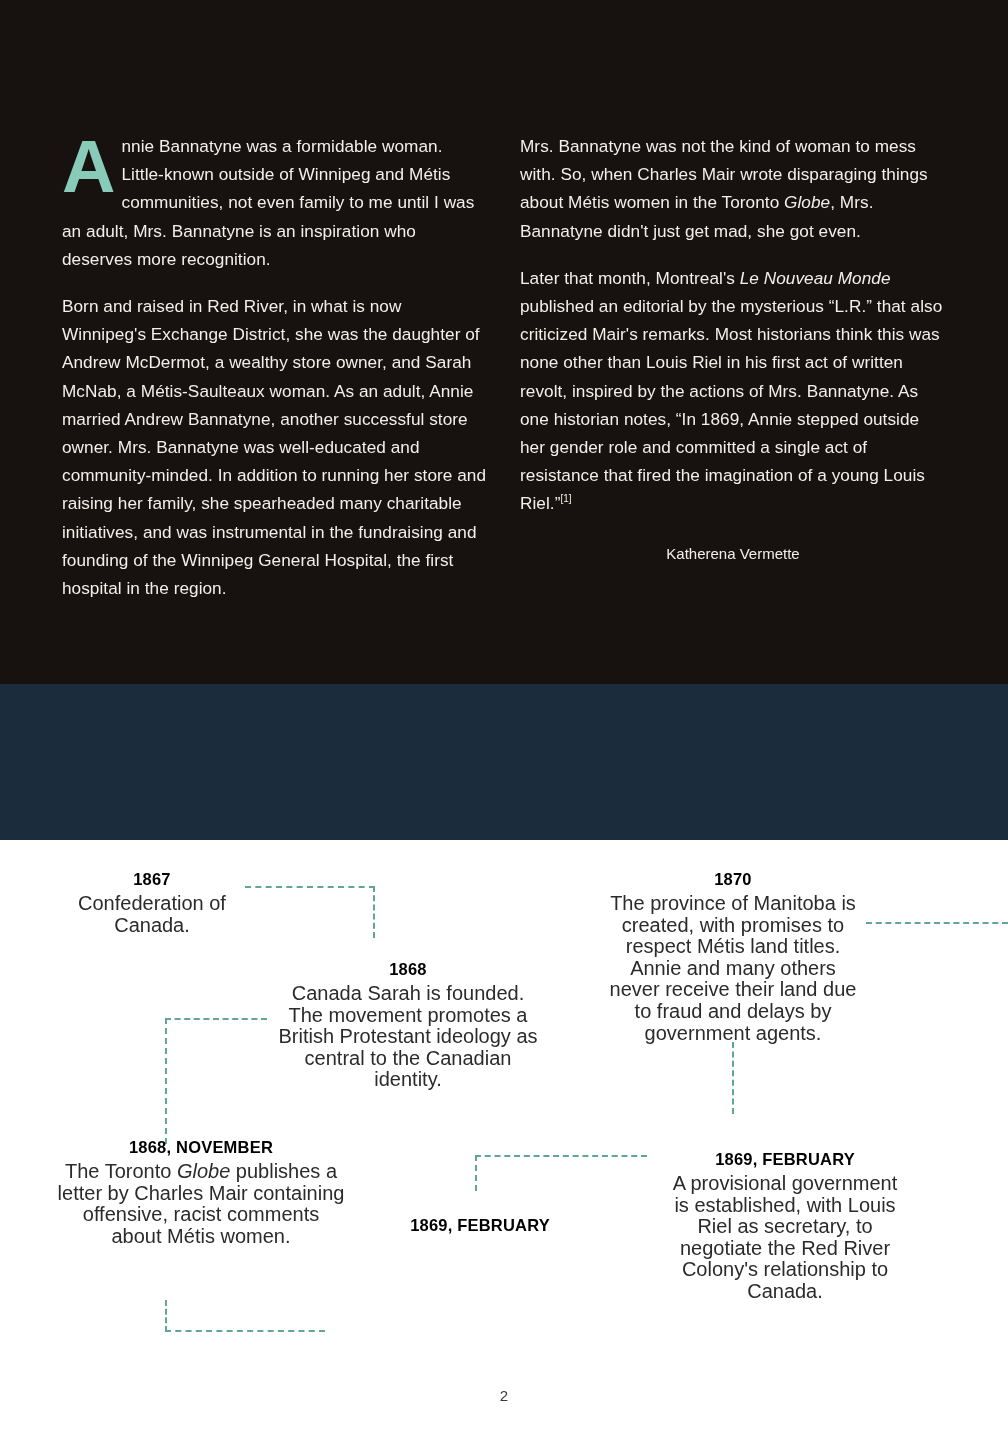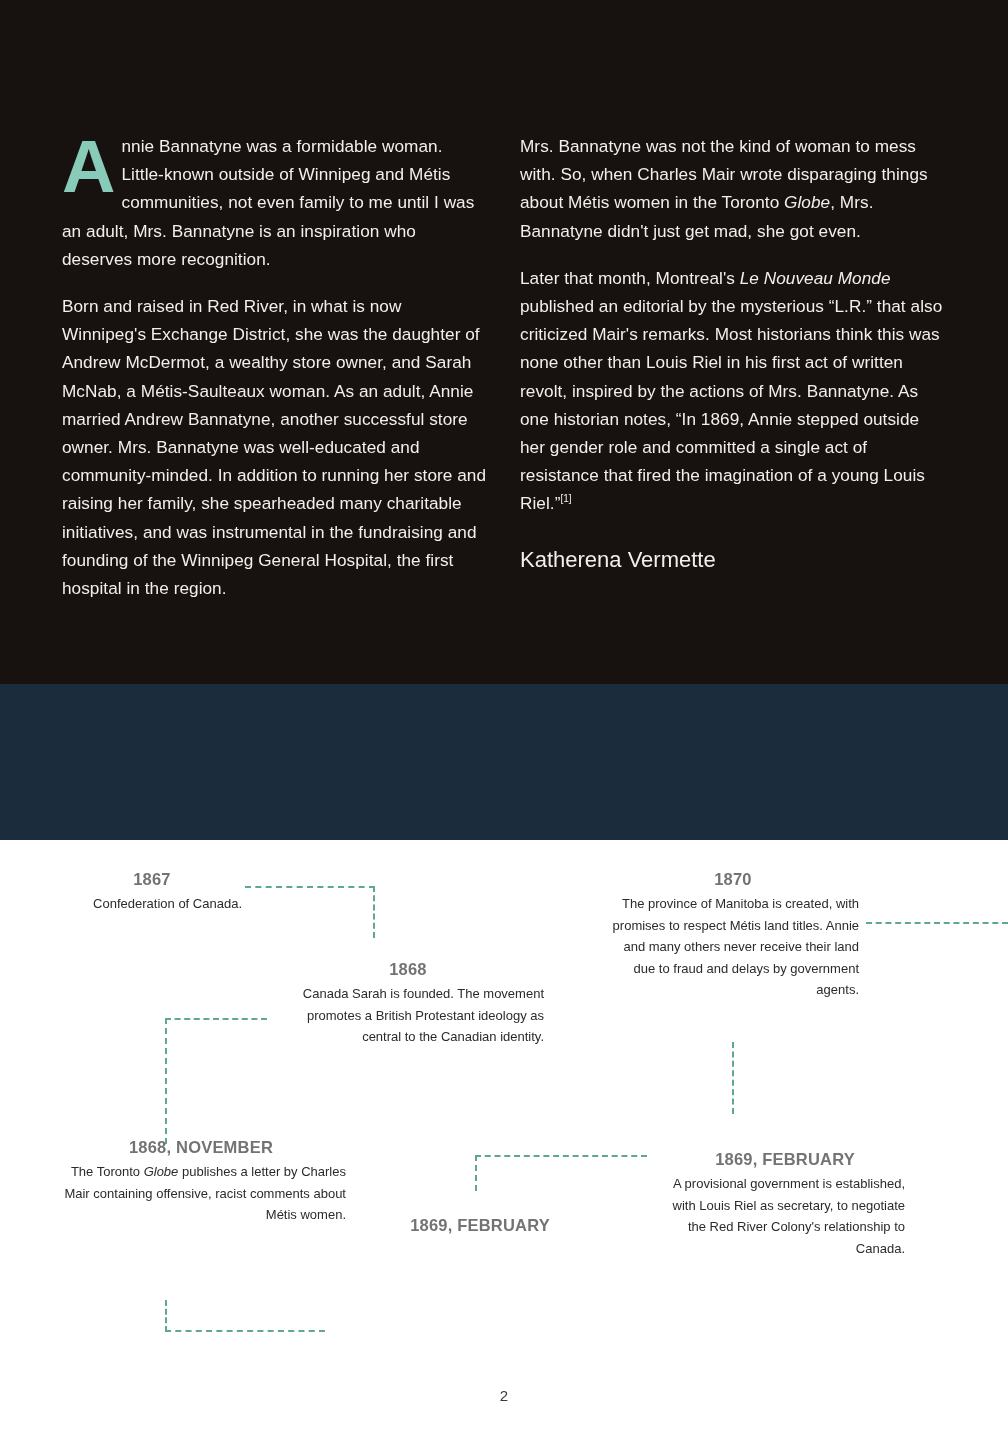--- a/index.html
+++ b/index.html
@@ -44,43 +44,42 @@
     line-height:62px;
     font-weight:700;
     padding-right:6px;
     margin-top:4px;
     font-family:"Liberation Sans", sans-serif;
   }
   sup.ref { font-size:10px; vertical-align:super; line-height:0; }
 
   .byline {
     color:#f2efec;
-    font-size:22px;
+    font-size:15px;
     line-height:28px;
-    text-align:left;
-    margin-top:28px;
+    text-align:center;
+    margin-top:22px;
   }
 
   
   .timeline { position:absolute; left:0; top:840px; width:1008px; height:600px; }
 
   .node { position:absolute; text-align:center; }
   .node .year {
-    color:#737373;
+    color:#000000;
     font-weight:700;
     font-size:16.5px;
     line-height:22px;
     letter-spacing:0.2px;
     margin-bottom:3px;
   }
   .node .desc {
     color:#2b2b2b;
-    font-size:13px;
+    font-size:20px;
     line-height:21.6px;
-    text-align:right;
   }
   .node .desc i { font-style:italic; }
 
   
   #node-1867     { left:62px;  top:28px;  width:180px; }
   #node-1870     { left:607px; top:28px;  width:252px; }
   #node-1868     { left:272px; top:118px; width:272px; }
   #node-1868-nov { left:56px;  top:296px; width:290px; }
   #node-1869-dec { left:665px; top:308px; width:240px; }
   #node-1869-feb { left:330px; top:374px; width:300px; }

